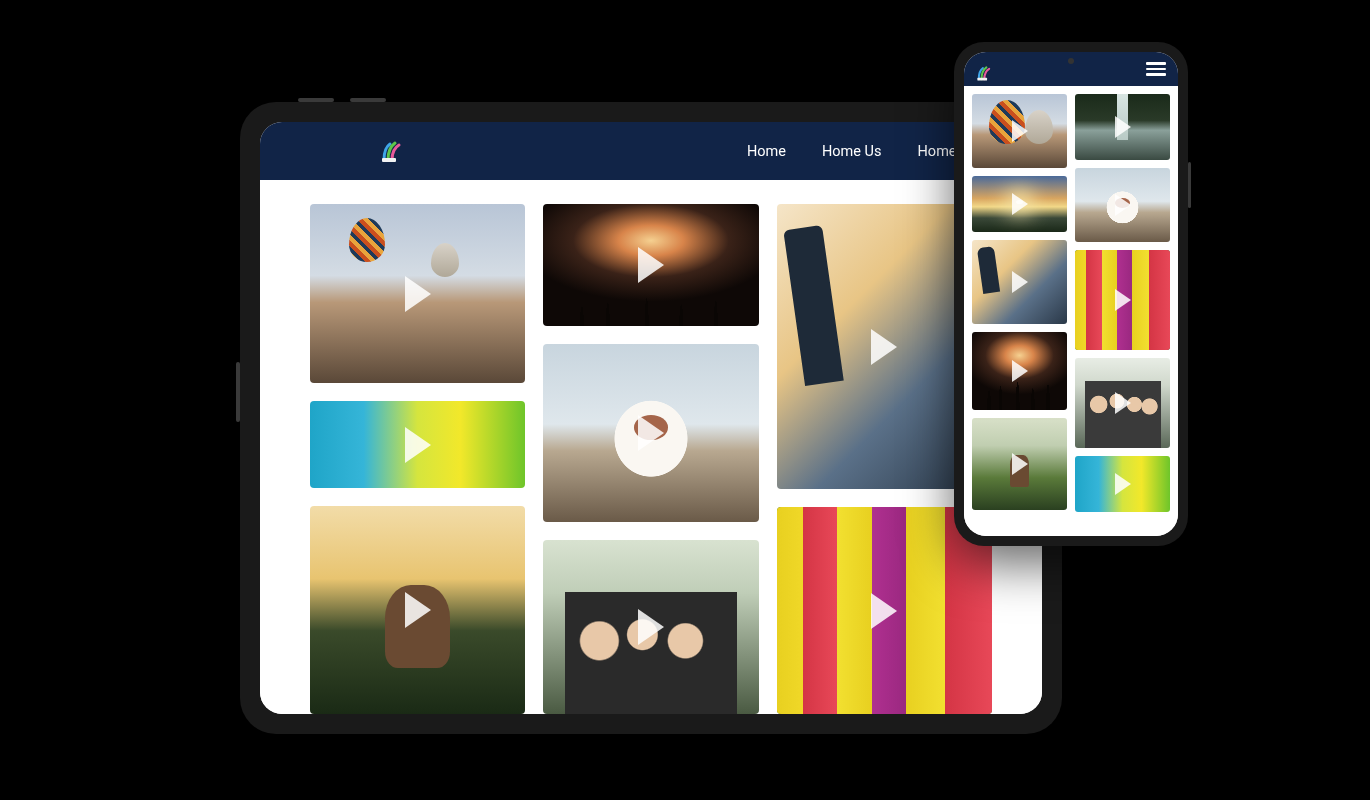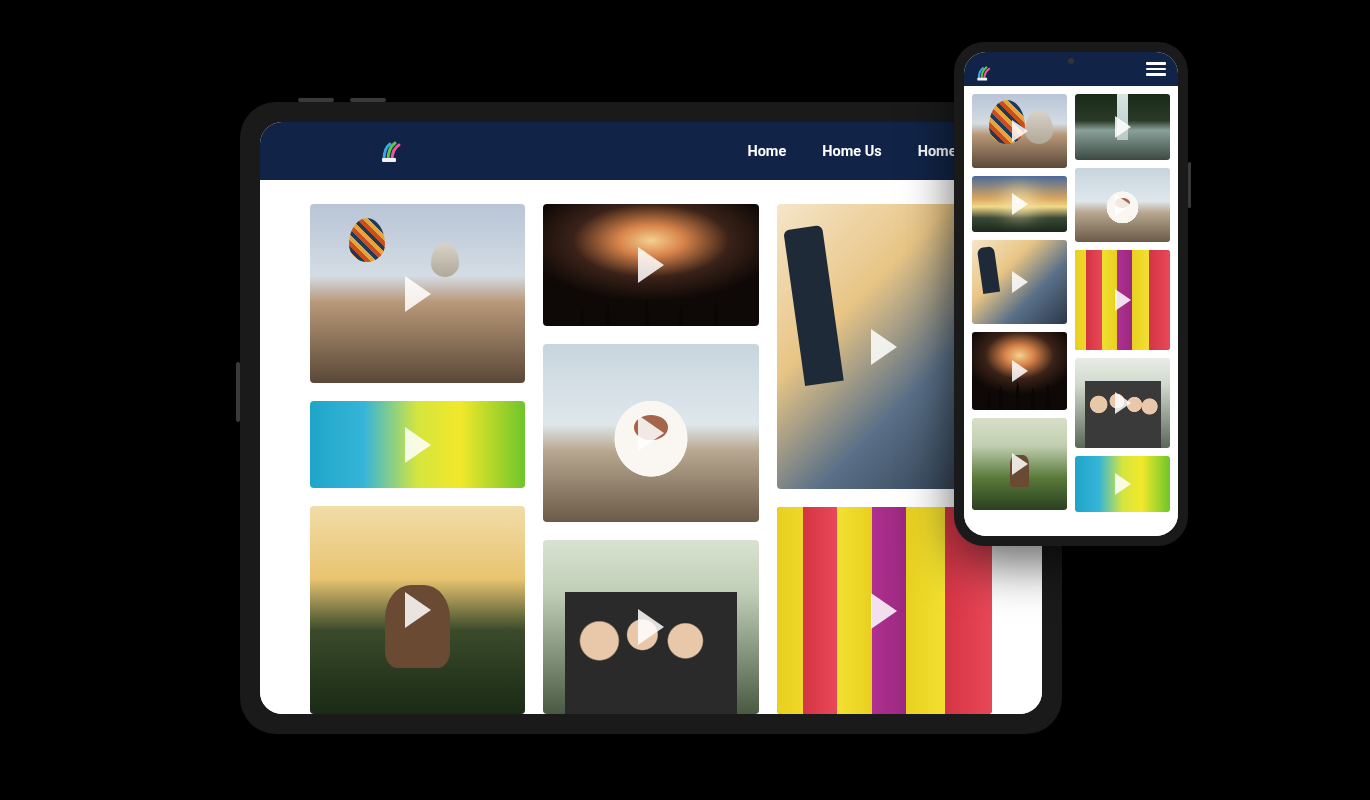--- a/index.html
+++ b/index.html
@@ -56,21 +56,20 @@
   }
   .logo {
     display:flex; align-items:flex-end; gap:0;
     position: relative; width:26px; height:26px;
   }
   .logo svg { width:26px; height:26px; }
   .t-nav-links {
     margin-left: auto;
     display: flex;
     gap: 36px;
-    font-weight: bold;
   }
   .t-nav-links a {
     color: #fff;
     font-size: 14.5px;
     text-decoration: none;
     white-space: nowrap;
     cursor: pointer;
   }
 
   

